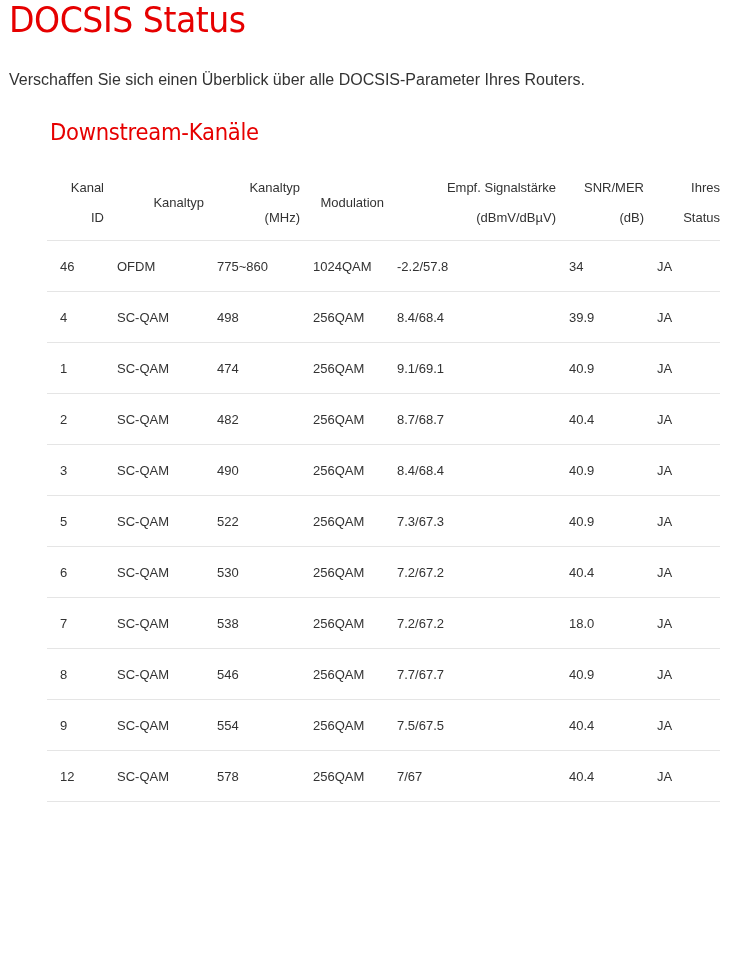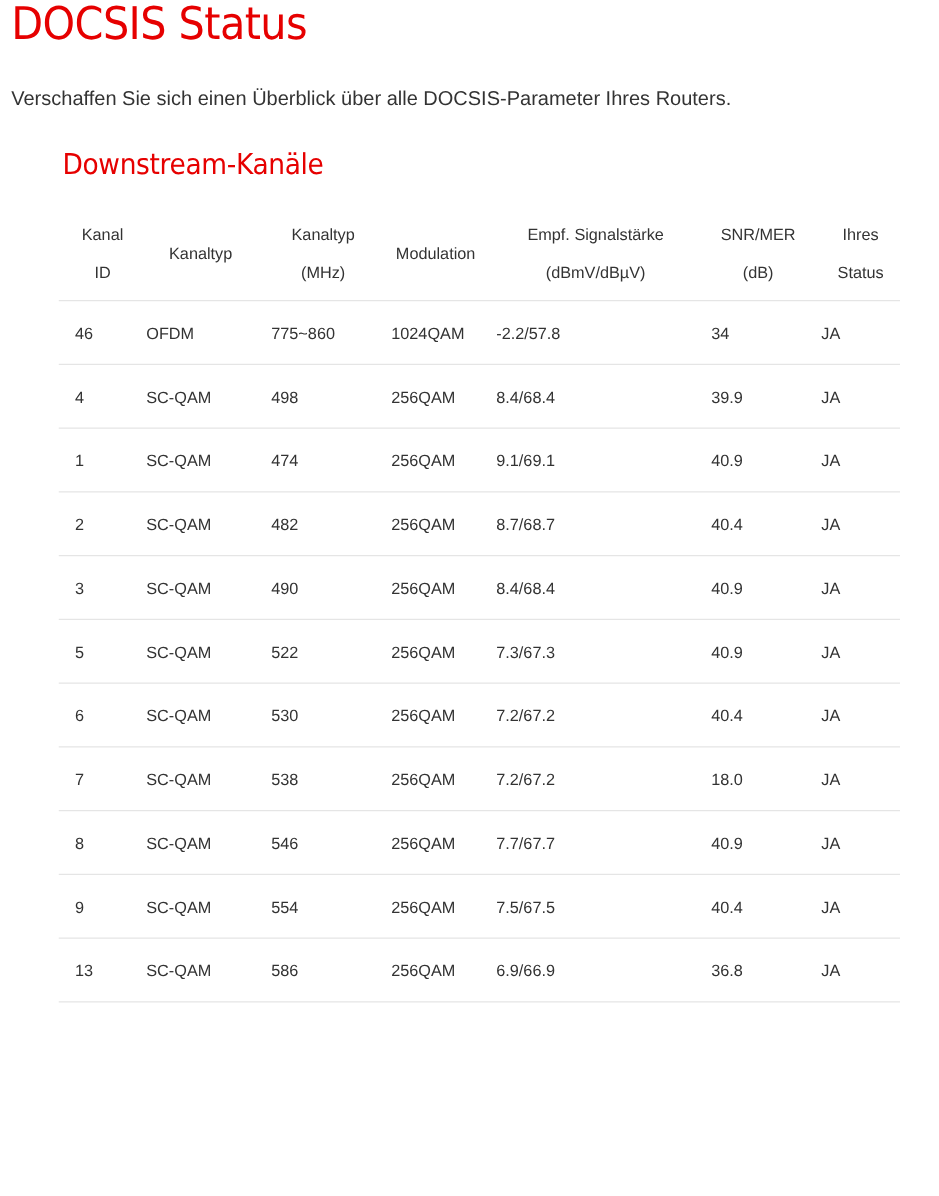--- a/index.html
+++ b/index.html
@@ -57,21 +57,21 @@
       left: 47px;
       top: 166px;
       width: 673px;
       border-collapse: collapse;
       table-layout: fixed;
       font-size: 13px;
       color: #333333;
     }
     table.channels th {
       font-weight: normal;
-      text-align: center;
+      text-align: right;
       vertical-align: middle;
       padding: 0 0 0 13px;
       height: 74px;
       line-height: 30px;
       border-bottom: 1px solid #e5e5e5;
     }
     table.channels td {
       text-align: left;
       vertical-align: middle;
       padding: 0 0 0 13px;
@@ -221,22 +221,22 @@
       <tr>
         <td>9</td>
         <td>SC-QAM</td>
         <td>554</td>
         <td>256QAM</td>
         <td>7.5/67.5</td>
         <td>40.4</td>
         <td>JA</td>
       </tr>
       <tr>
-        <td>13</td>
-        <td>SC-QAM</td>
-        <td>586</td>
-        <td>256QAM</td>
-        <td>6.9/66.9</td>
-        <td>36.8</td>
+        <td>12</td>
+        <td>SC-QAM</td>
+        <td>578</td>
+        <td>256QAM</td>
+        <td>7/67</td>
+        <td>40.4</td>
         <td>JA</td>
       </tr>
     </tbody>
 </table>
 
 </body></html>

